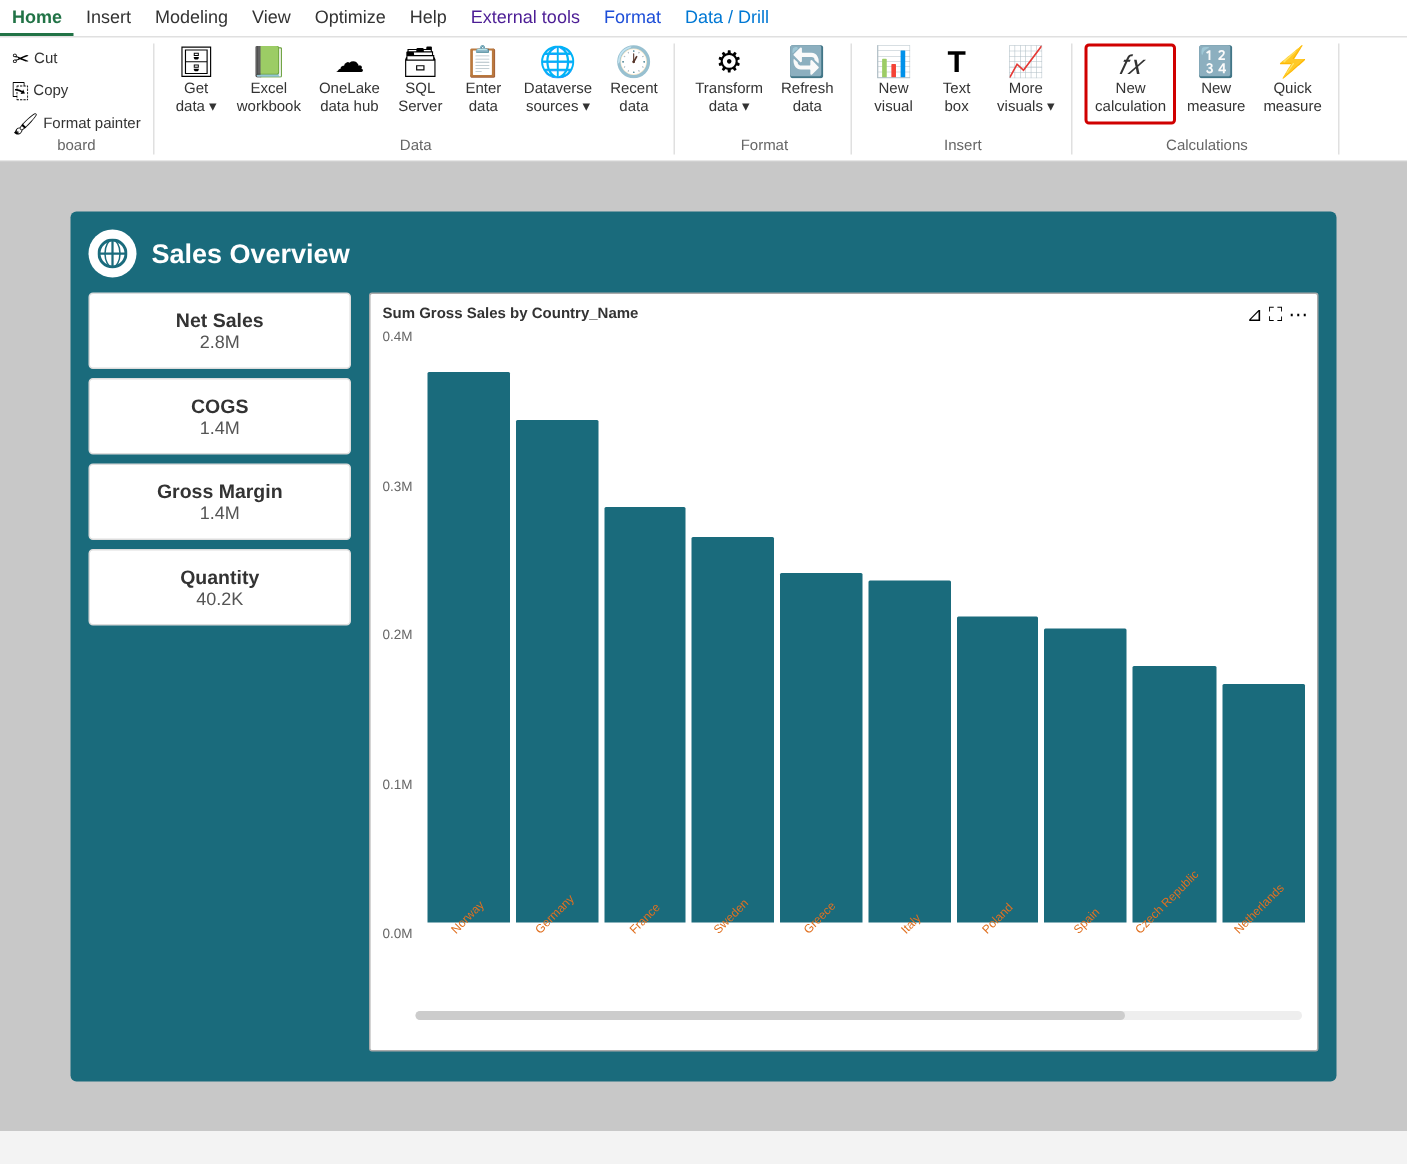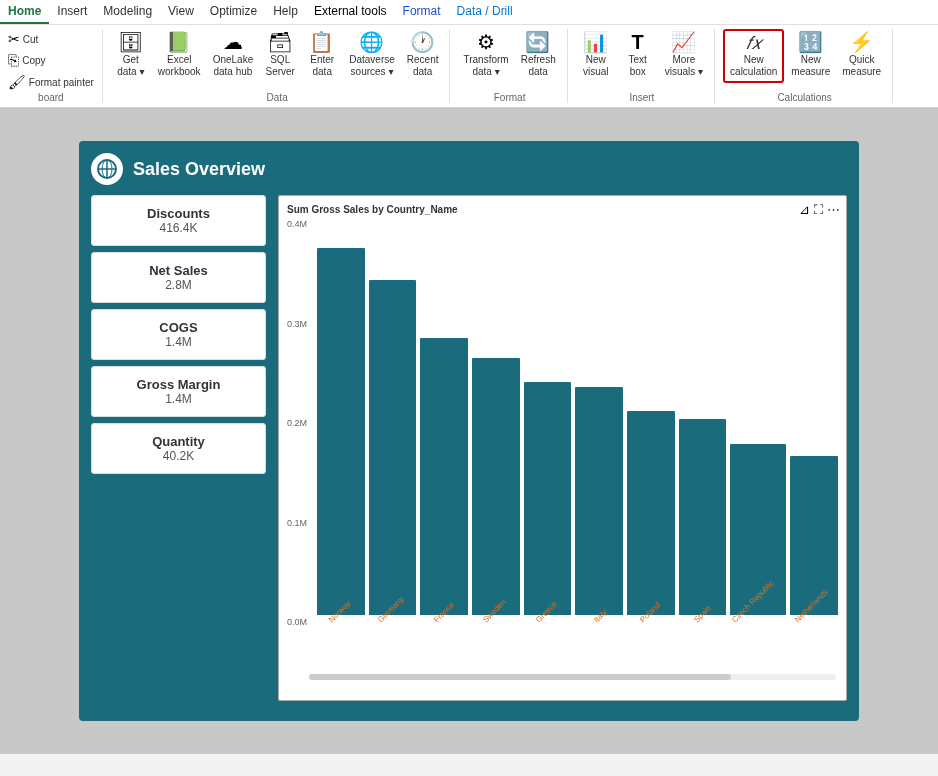--- a/index.html
+++ b/index.html
@@ -3,42 +3,42 @@
   <meta charset="utf-8">
   <style>
     * { margin: 0; padding: 0; box-sizing: border-box; }
     body { font-family: 'Segoe UI', Arial, sans-serif; width: 938px; height: 776px; overflow: hidden; background: #f3f3f3; font-size: 12px; }
 
     
     .ribbon { background: #fff; border-bottom: 1px solid #d0d0d0; }
     .ribbon-tabs { display: flex; background: #fff; }
     .ribbon-tab { padding: 4px 8px; font-size: 12px; cursor: pointer; color: #333; border-bottom: 2px solid transparent; }
     .ribbon-tab.active { color: #217346; border-bottom: 2px solid #217346; font-weight: 600; }
-    .ribbon-tab.external-tools { color: #000000; }
+    .ribbon-tab.external-tools { color: #4c1d95; }
     .ribbon-tab.format-tab { color: #1d4ed8; }
     .ribbon-tab.data-drill { color: #0078d4; }
 
     .ribbon-content { display: flex; align-items: stretch; padding: 4px 0; gap: 2px; border-top: 1px solid #e0e0e0; }
     .ribbon-group { display: flex; align-items: flex-start; padding: 0 6px; border-right: 1px solid #e0e0e0; flex-direction: column; }
     .ribbon-group-items { display: flex; align-items: flex-start; gap: 2px; flex: 1; }
     .ribbon-group-label { font-size: 10px; color: #666; text-align: center; width: 100%; padding-top: 2px; }
 
     .ribbon-btn { display: flex; flex-direction: column; align-items: center; justify-content: flex-start; padding: 3px 5px; cursor: pointer; border-radius: 3px; min-width: 40px; }
     .ribbon-btn .icon { font-size: 22px; line-height: 1; }
     .ribbon-btn .label { font-size: 10px; text-align: center; line-height: 1.2; margin-top: 2px; color: #333; }
 
     .ribbon-btn-small { display: flex; flex-direction: row; align-items: center; gap: 3px; padding: 2px 4px; cursor: pointer; border-radius: 3px; }
     .ribbon-btn-small .icon { font-size: 14px; }
     .ribbon-btn-small .label { font-size: 10px; color: #333; }
 
     .new-calc-btn { border: 2px solid #d00000; border-radius: 3px; background: #fff; }
 
     
     .main-area { background: #c8c8c8; height: calc(776px - 130px); display: flex; align-items: center; justify-content: center; padding: 10px; }
-    .report-canvas { background: #1a6b7c; width: 780px; height: 580px; border-radius: 4px; padding: 12px; position: relative; }
+    .report-canvas { background: #1a6b7c; width: 844px; height: 580px; border-radius: 4px; padding: 12px; position: relative; }
     .report-header { display: flex; align-items: center; gap: 10px; margin-bottom: 10px; }
     .report-logo { width: 32px; height: 32px; background: #fff; border-radius: 50%; display: flex; align-items: center; justify-content: center; }
     .report-title { color: #fff; font-size: 18px; font-weight: 600; }
 
     .report-body { display: flex; gap: 12px; height: calc(100% - 50px); }
 
     
     .cards-column { display: flex; flex-direction: column; gap: 6px; width: 175px; }
     .card { background: #fff; border-radius: 3px; padding: 10px; text-align: center; border: 1px solid #ddd; }
     .card-title { font-size: 13px; font-weight: 600; color: #333; }
@@ -193,24 +193,20 @@
           <ellipse cx="10" cy="10" rx="5" ry="9" fill="none" stroke="#1a6b7c" stroke-width="1"></ellipse>
         </svg>
       </div>
       <div class="report-title">Sales Overview</div>
     </div>
 
     <div class="report-body">
 
       <div class="cards-column">
         <div class="card">
-          <div class="card-title">Discounts</div>
-          <div class="card-value">416.4K</div>
-        </div>
-        <div class="card">
           <div class="card-title">Net Sales</div>
           <div class="card-value">2.8M</div>
         </div>
         <div class="card">
           <div class="card-title">COGS</div>
           <div class="card-value">1.4M</div>
         </div>
         <div class="card">
           <div class="card-title">Gross Margin</div>
           <div class="card-value">1.4M</div>

